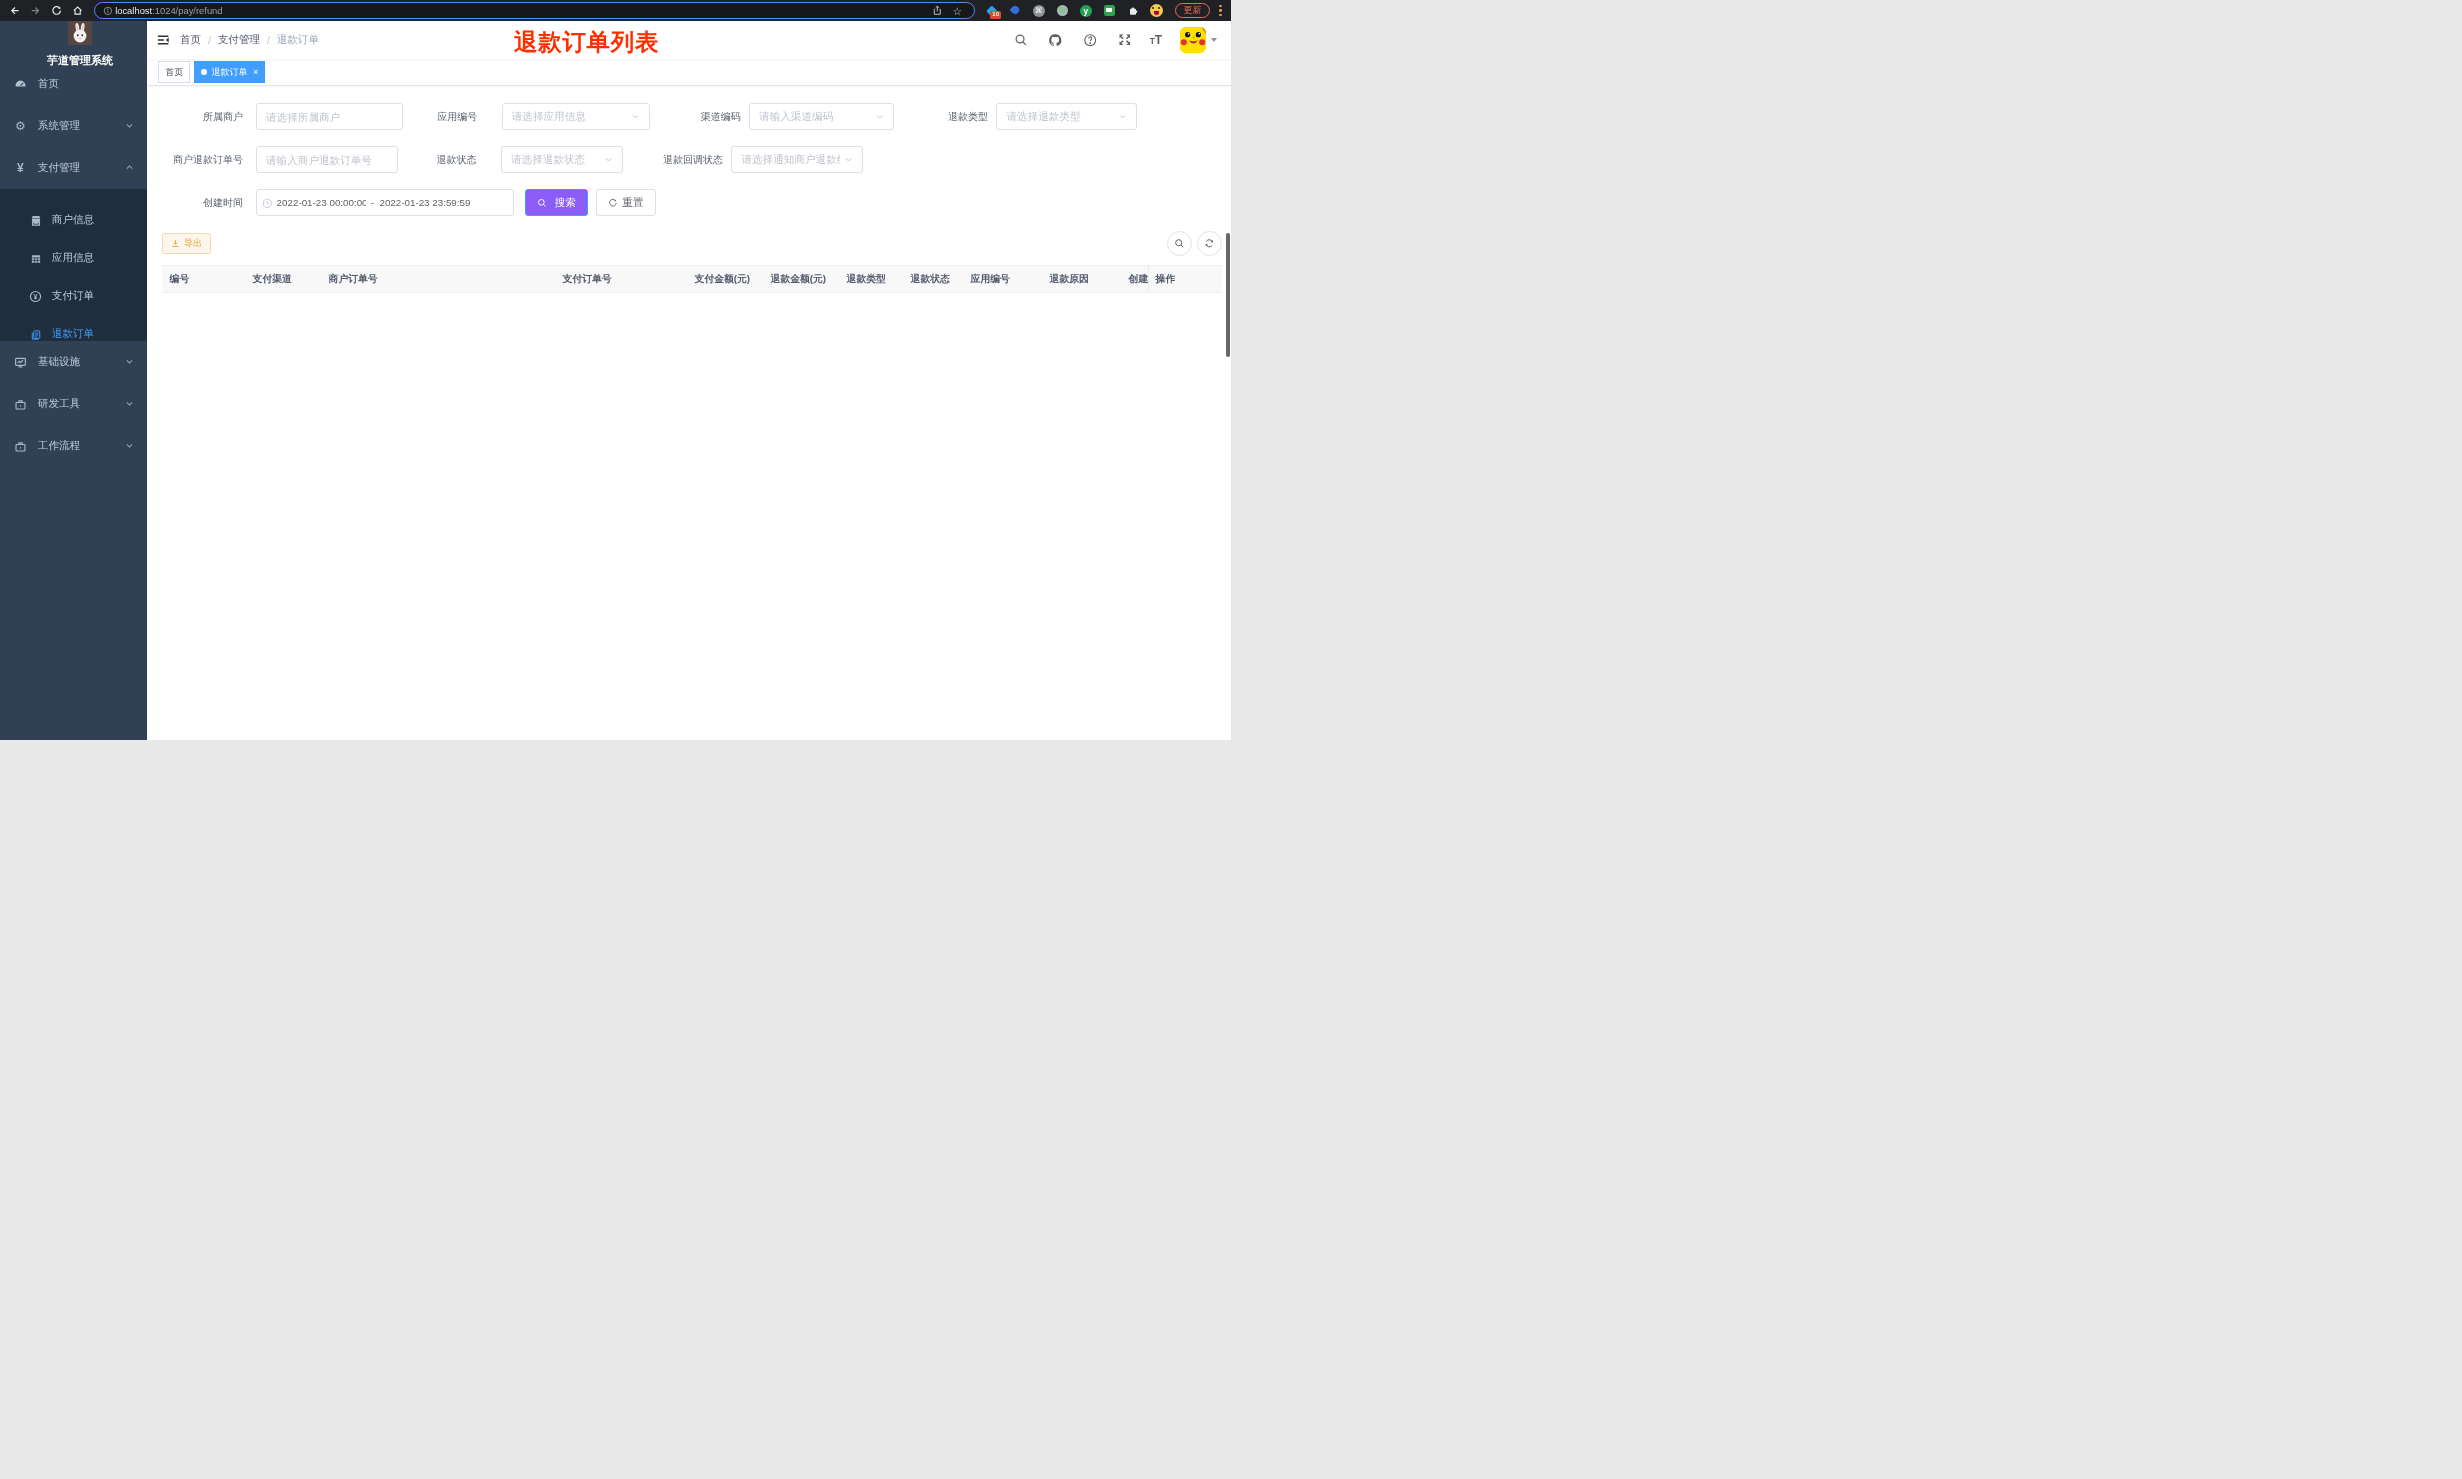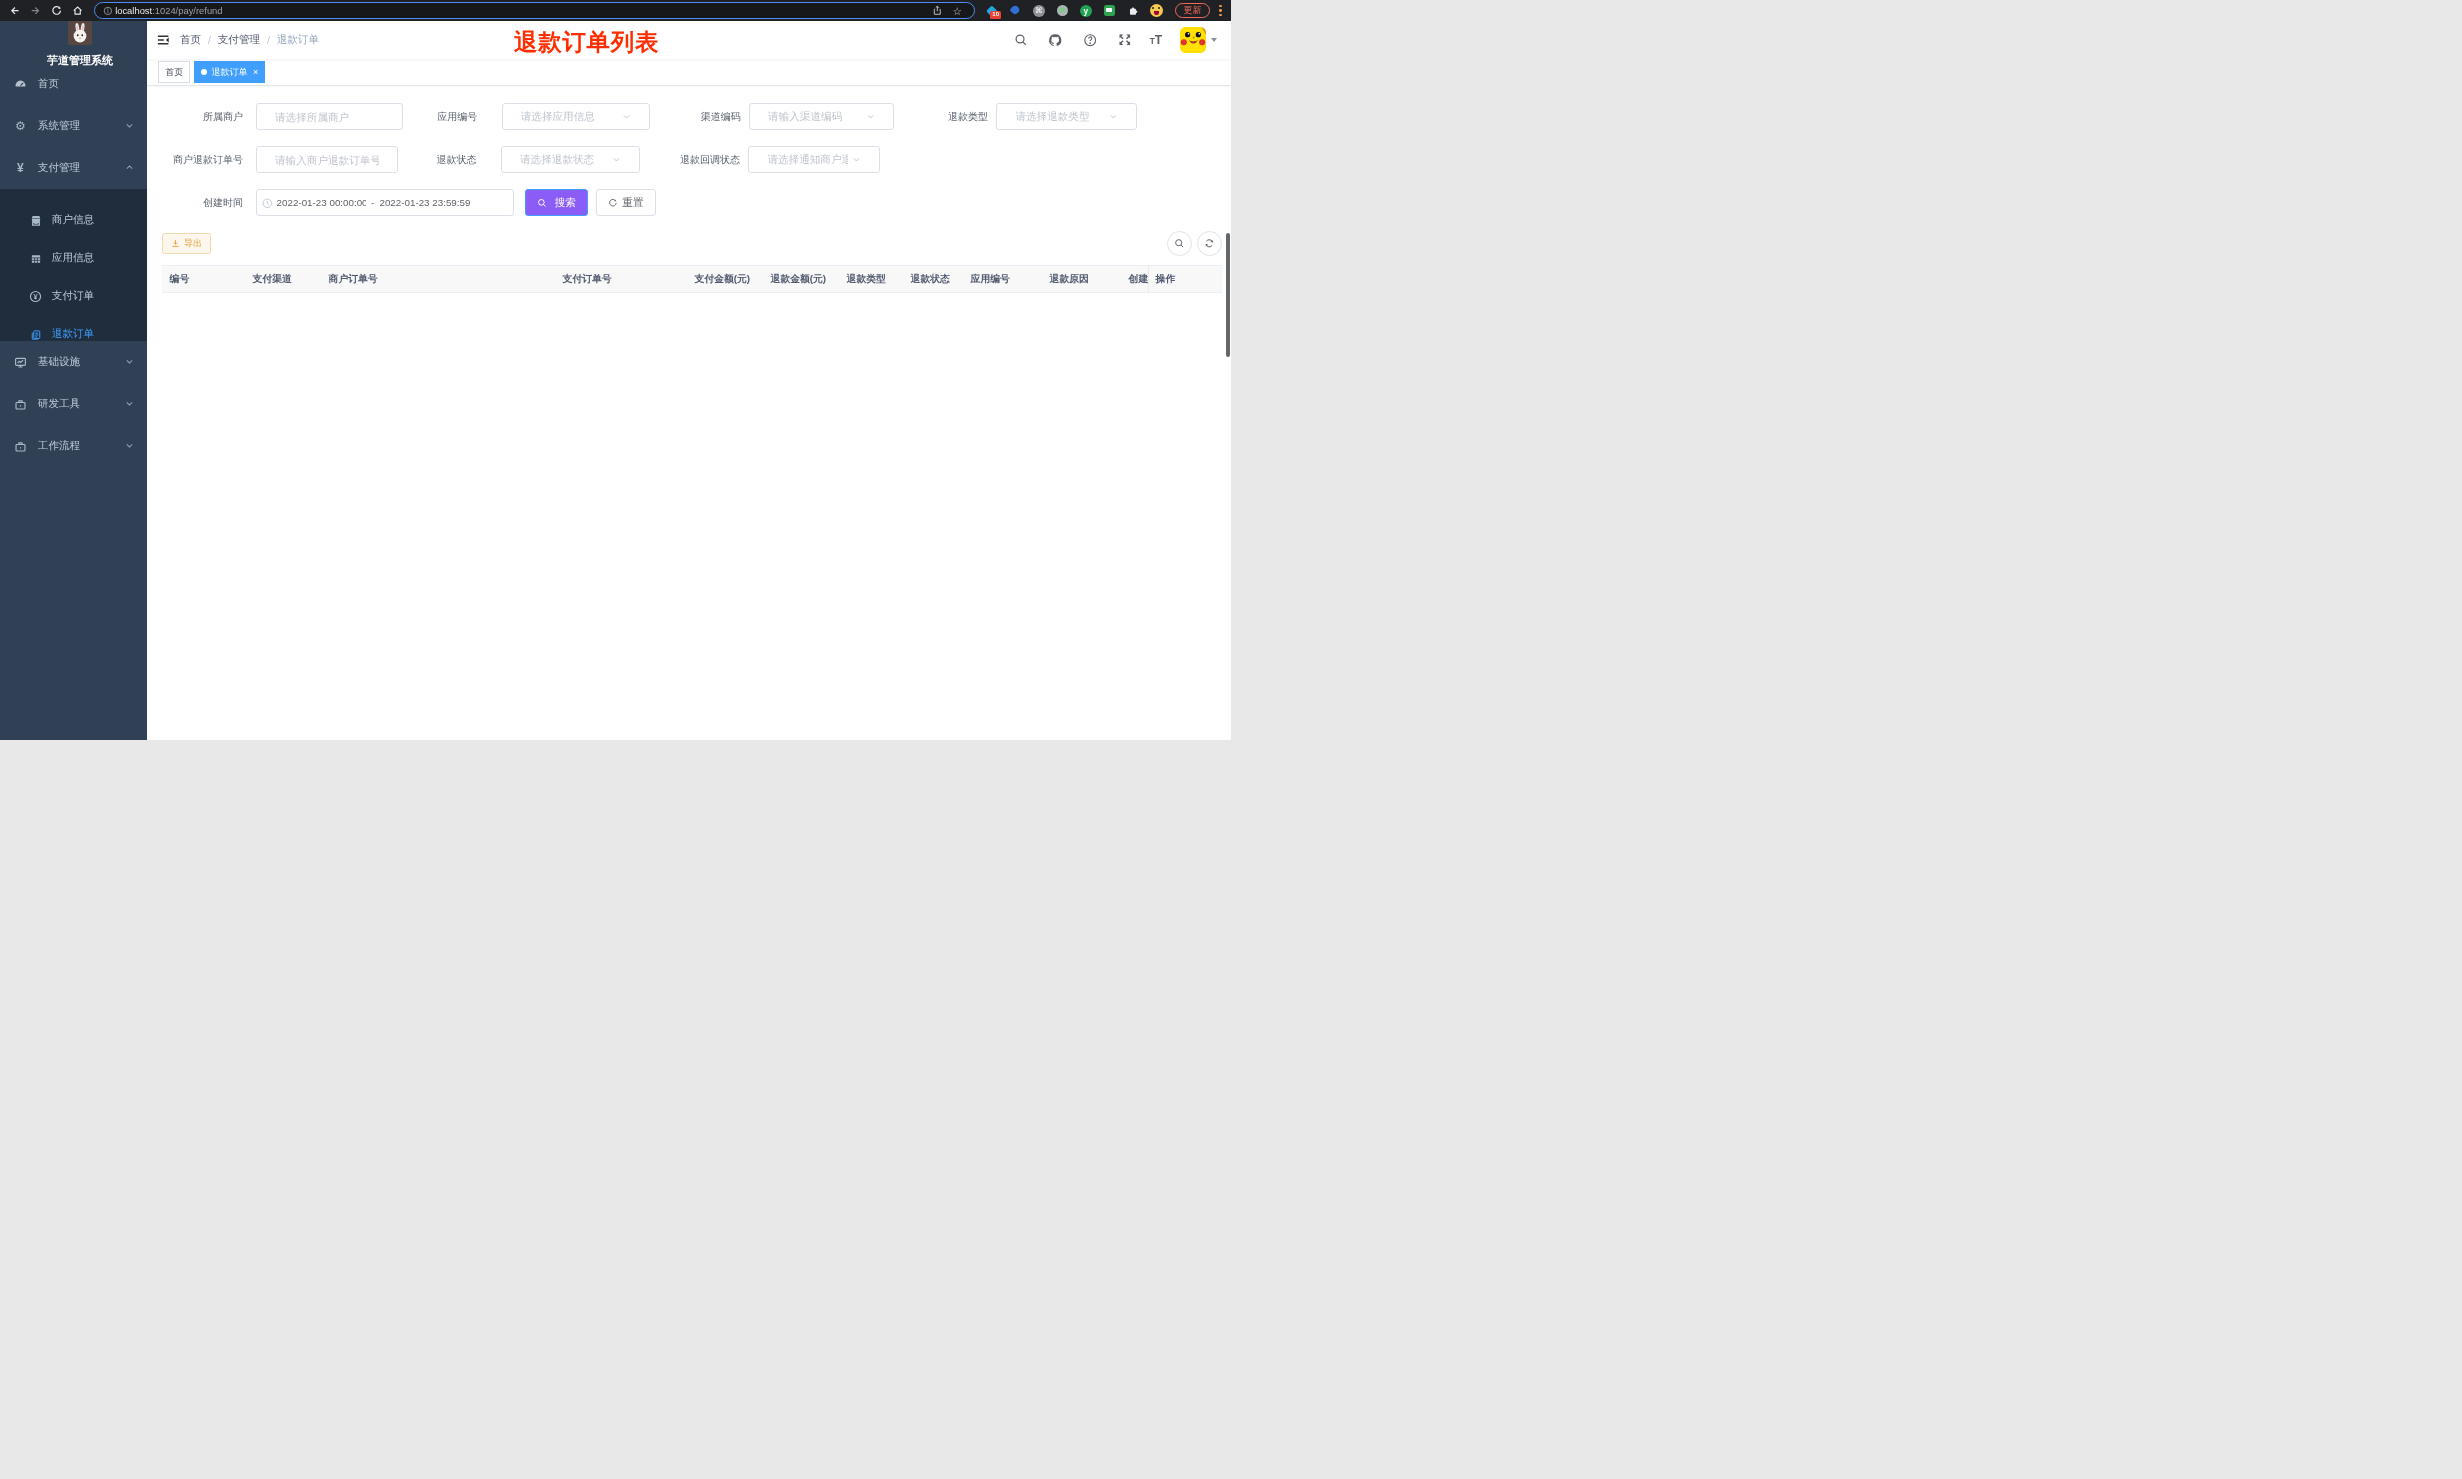--- a/index.html
+++ b/index.html
@@ -79,21 +79,21 @@
   
   .content{flex:1;padding:17.4px 9px 0 15px;position:relative;}
   .frow{display:flex;align-items:center;margin-bottom:16px;height:27px;}
   .fi{display:flex;align-items:center;height:27px;}
   .lbl{font-size:10px;color:#565e6b;font-weight:400;text-align:right;box-sizing:border-box;white-space:nowrap;overflow:hidden;}
   .lbl.w1{width:94px;padding-right:13px;}
   .lbl.w2{width:79px;padding-right:9.8px;text-align:center;}
   .lbl.w3{width:85px;padding-right:8.3px;}
   .lbl.w4{width:94px;padding-right:8.3px;}
   .ctrl{height:27px;border:0.8px solid #dcdfe6;border-radius:3px;background:#fff;display:flex;align-items:center;
-        box-sizing:border-box;padding:0 18px;position:relative;}
+        box-sizing:border-box;padding:0 9px;position:relative;}
   .ctrl input{border:none;outline:none;width:100%;font-size:10.6px;color:#606266;font-family:inherit;background:transparent;padding:0;}
   .ctrl input::placeholder{color:#bfc4cc;}
   .ph{font-size:10.6px;color:#bfc4cc;white-space:nowrap;overflow:hidden;flex:1;}
   .sel-arrow{color:#c0c4cc;margin-left:4.5px;flex:0 0 auto;display:flex;}
   .dates{width:258px;padding:0 6px 0 4.5px;}
   .dtxt{font-size:9.8px;color:#606266;white-space:nowrap;overflow:hidden;flex:0 0 auto;}
   .dstart{width:89px;margin-left:4.5px;}
   .dend{width:91px;}
   .dsep{margin:0 5.3px;color:#606266;font-size:9.8px;}
   .clockic{color:#c0c4cc;display:flex;flex:0 0 auto;}
@@ -474,21 +474,21 @@
 
         <div class="frow">
           <div class="fi" style="margin-right:24px">
             <span class="lbl w1">商户退款订单号</span>
             <div class="ctrl" style="width:142px">
               <input readonly="" placeholder="请输入商户退款订单号" style="">
             </div>
           </div>
           <div class="fi" style="margin-right:23.4px">
             <span class="lbl w2">退款状态</span>
-            <div class="ctrl" style="width:139px">
+            <div class="ctrl" style="width:122px">
               <span class="ph">请选择退款状态</span>
               <span class="sel-arrow">
                   <svg width="9" height="9" viewBox="0 0 12 12" fill="none" stroke="currentColor" stroke-width="1.3">
                     <path d="M2.5 4.5 L6 8 l3.5-3.5"></path>
                   </svg>
                 </span>
             </div>
           </div>
           <div class="fi">
             <span class="lbl w3">退款回调状态</span>

